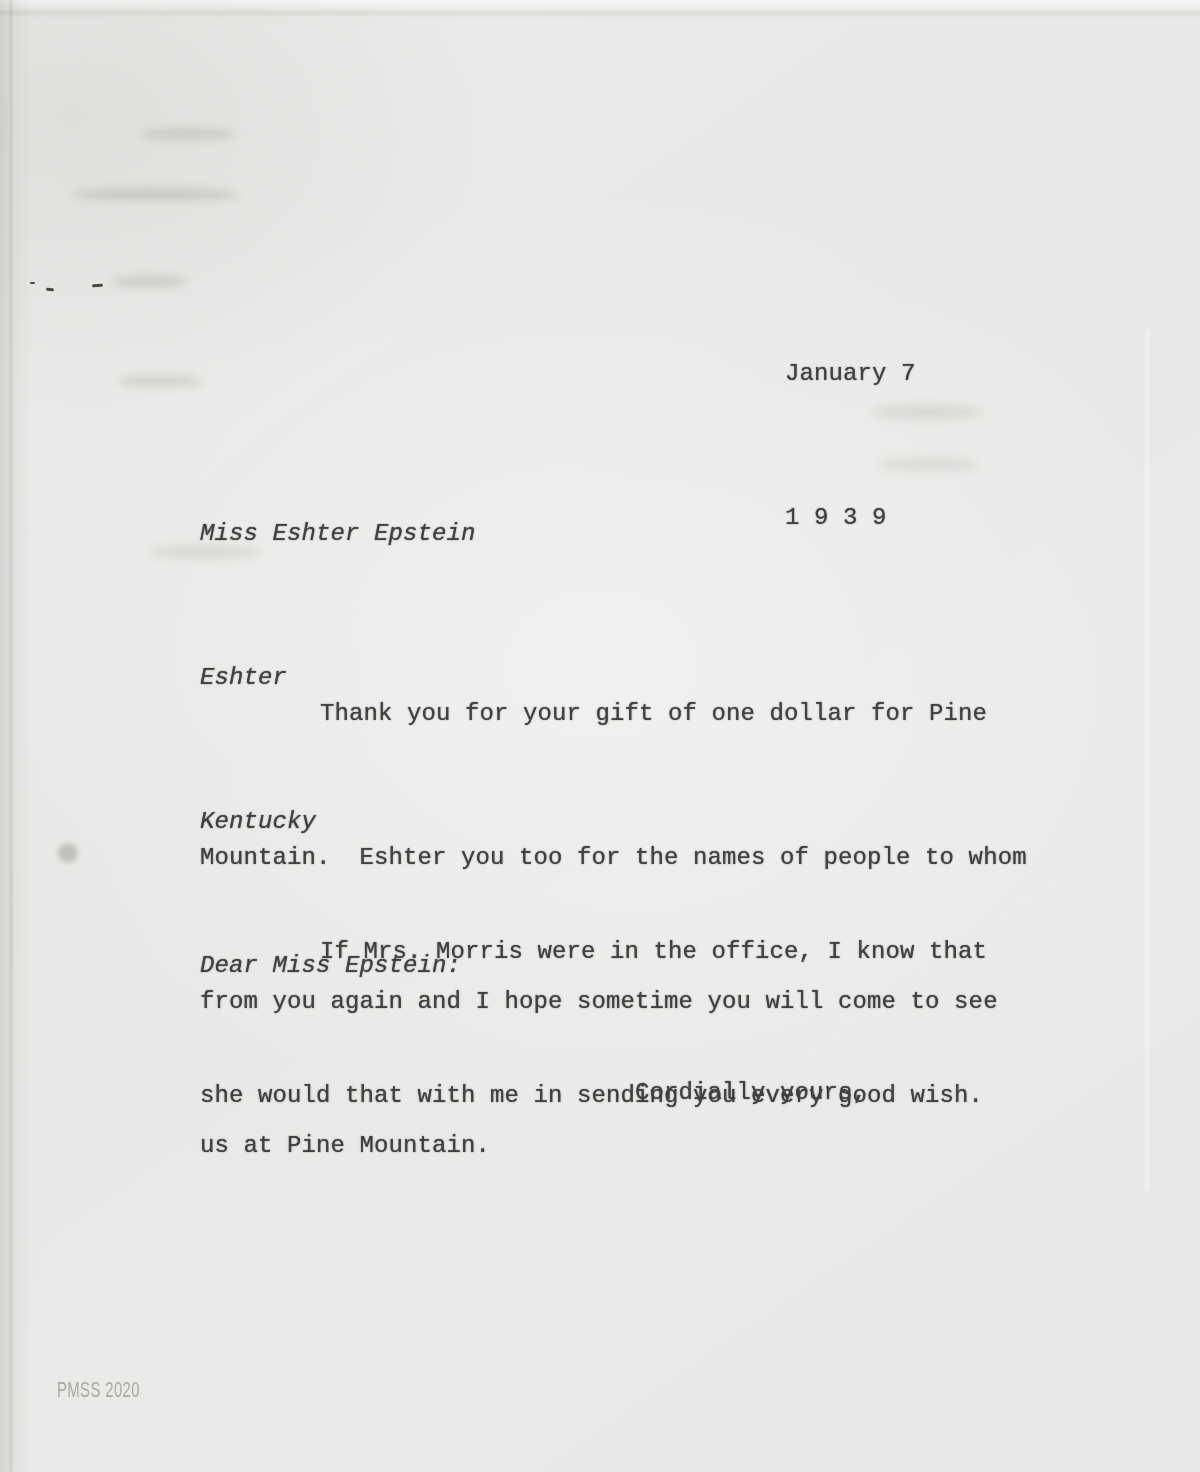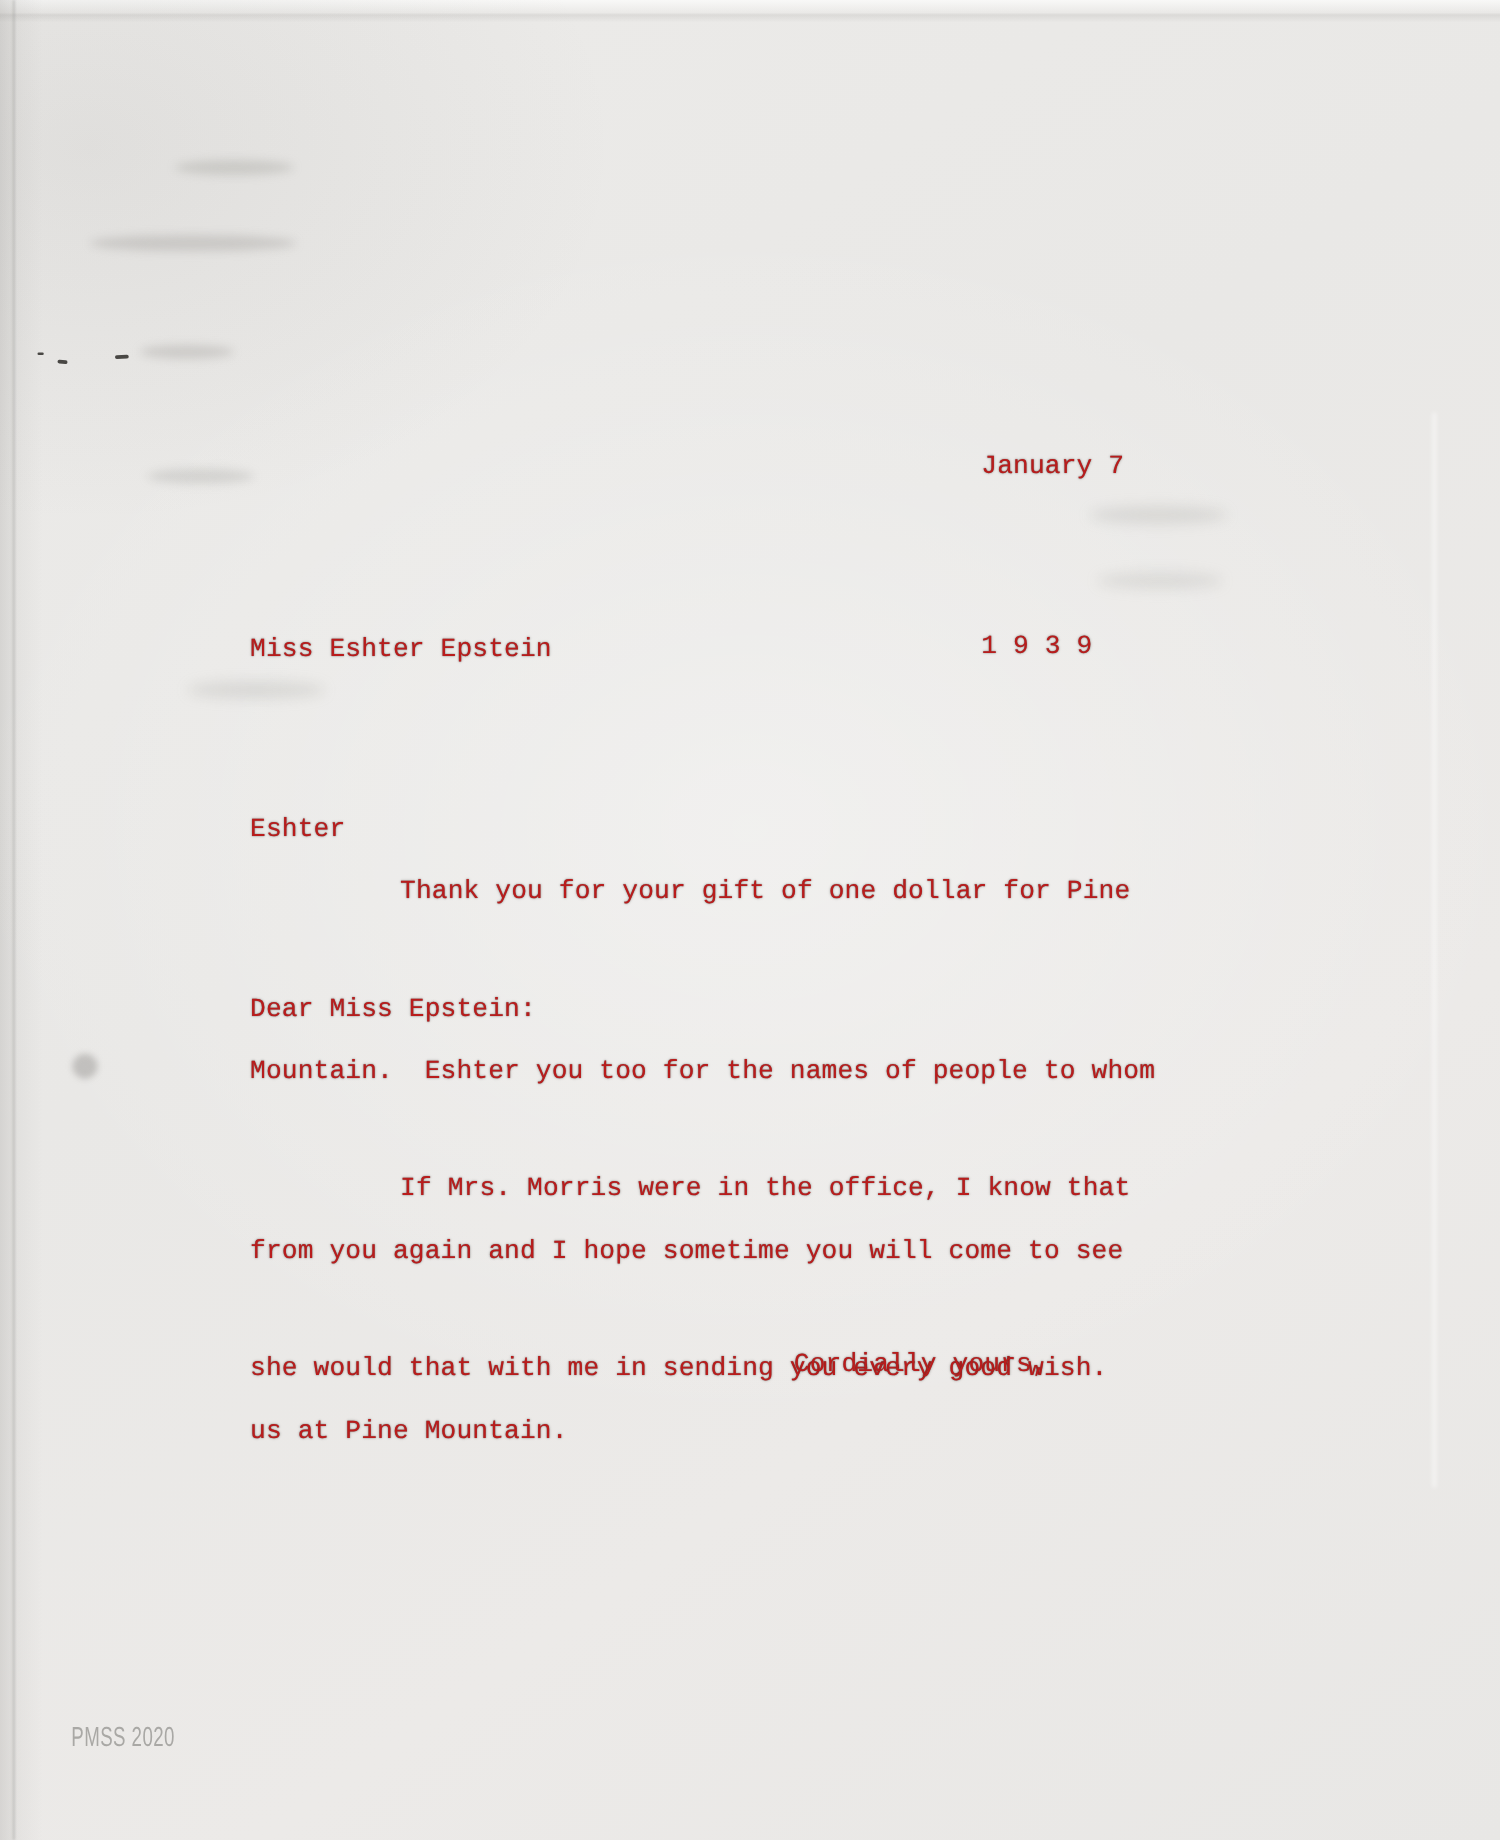--- a/index.html
+++ b/index.html
@@ -40,32 +40,32 @@
     position: absolute;
     left: 1146px; top: 330px;
     width: 3px; height: 860px;
     background: rgba(255,255,255,0.55);
     filter: blur(1.5px);
   }
 
   
   .type {
     position: absolute;
-    color: #b91c1c;
-    font-size: 21px;
+    color: #404040;
+    font-size: 24px;
     line-height: 48px;
     white-space: pre;
     text-shadow: 0 0 1px rgba(56,53,50,0.75), 0 0 2.5px rgba(56,53,50,0.22);
     letter-spacing: 0.1px;
   }
   .type .line { white-space: pre; }
   .type .indent { padding-left: 120px; }
 
   .date-block    { left: 785px; top: 254px; }
-  .address-block { left: 200px; top: 401px; }
+  .address-block { left: 200px; top: 414px; font-style: italic; }
   .body-par-1    { left: 200px; top: 594px; }
   .body-par-2    { left: 200px; top: 832px; }
   .closing-block { left: 635px; top: 973px; }
 
   
   .watermark {
     position: absolute;
     left: 57px; top: 1377px;
     color: #a9a8a5;
     font-family: "Liberation Sans", sans-serif;
@@ -121,20 +121,21 @@
 <div class="speck k3"></div>
 
 <div class="type date-block">
   <div class="line">January 7</div>
   <div class="line">1 9 3 9</div>
 </div>
 
 <div class="type address-block">
   <div class="line">Miss Eshter Epstein</div>
   <div class="line">Eshter</div>
+  <div class="line">Kentucky</div>
   <div class="line">Dear Miss Epstein:</div>
 </div>
 
 <div class="type body-par-1">
   <div class="line indent">Thank you for your gift of one dollar for Pine</div>
   <div class="line">Mountain.  Eshter you too for the names of people to whom</div>
   <div class="line">from you again and I hope sometime you will come to see</div>
   <div class="line">us at Pine Mountain.</div>
 </div>
 

